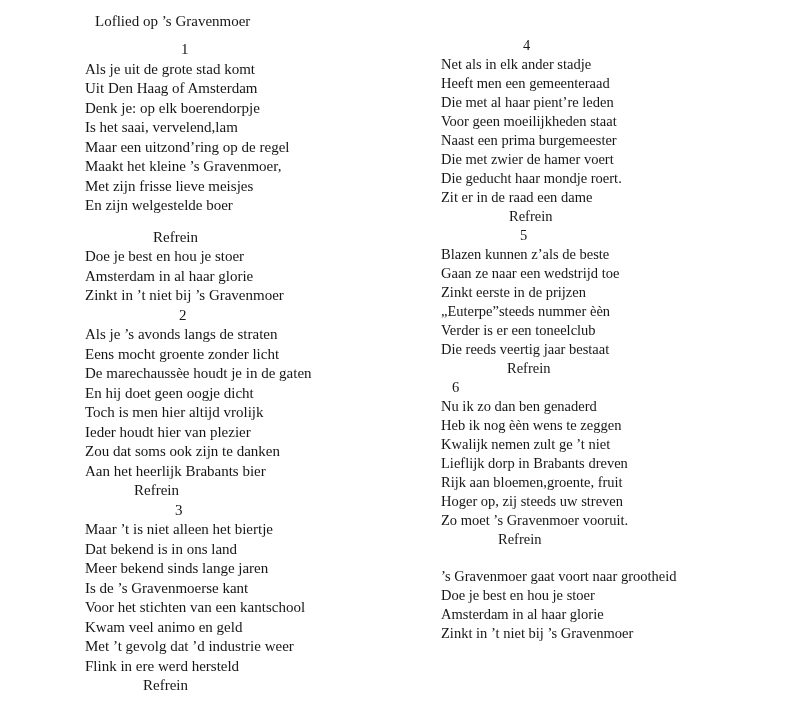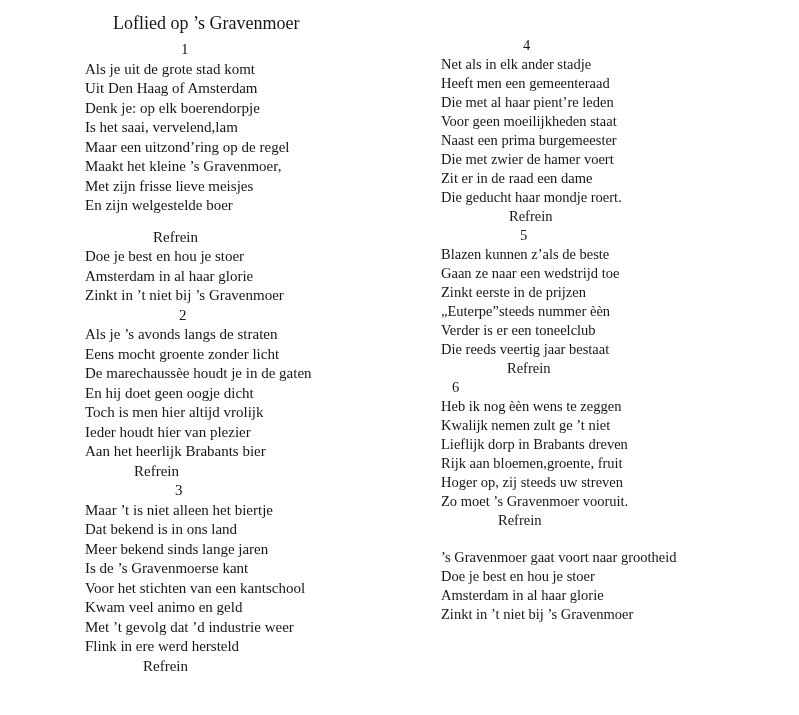--- a/index.html
+++ b/index.html
@@ -15,23 +15,23 @@
     font-family: "Liberation Serif", serif;
     color: #161616;
   }
   .page {
     position: absolute;
     inset: 0;
     background: #ffffff;
   }
   .doc-title {
     position: absolute;
-    left: 113px;
+    left: 95px;
     top: 13px;
-    font-size: 18px;
+    font-size: 15px;
     white-space: pre;
   }
   .column {
     position: absolute;
   }
   .col-left {
     left: 85px;
     top: 40px;
     width: 320px;
     font-size: 15px;
@@ -68,20 +68,21 @@
       <div class="line">Doe je best en hou je stoer</div>
       <div class="line">Amsterdam in al haar glorie</div>
       <div class="line">Zinkt in ’t niet bij ’s Gravenmoer</div>
       <div class="heading" style="padding-left: 94px;">2</div>
       <div class="line">Als je ’s avonds langs de straten</div>
       <div class="line">Eens mocht groente zonder licht</div>
       <div class="line">De marechaussèe houdt je in de gaten</div>
       <div class="line">En hij doet geen oogje dicht</div>
       <div class="line">Toch is men hier altijd vrolijk</div>
       <div class="line">Ieder houdt hier van plezier</div>
+      <div class="line">Zou dat soms ook zijn te danken</div>
       <div class="line">Aan het heerlijk Brabants bier</div>
       <div class="heading" style="padding-left: 49px;">Refrein</div>
       <div class="heading" style="padding-left: 90px;">3</div>
       <div class="line">Maar ’t is niet alleen het biertje</div>
       <div class="line">Dat bekend is in ons land</div>
       <div class="line">Meer bekend sinds lange jaren</div>
       <div class="line">Is de ’s Gravenmoerse kant</div>
       <div class="line">Voor het stichten van een kantschool</div>
       <div class="line">Kwam veel animo en geld</div>
       <div class="line">Met ’t gevolg dat ’d industrie weer</div>
@@ -89,32 +90,33 @@
       <div class="heading" style="padding-left: 58px;">Refrein</div>
     </div>
   <div class="column col-right">
       <div class="heading" style="padding-left: 82px;">4</div>
       <div class="line">Net als in elk ander stadje</div>
       <div class="line">Heeft men een gemeenteraad</div>
       <div class="line">Die met al haar pient’re leden</div>
       <div class="line">Voor geen moeilijkheden staat</div>
       <div class="line">Naast een prima burgemeester</div>
       <div class="line">Die met zwier de hamer voert</div>
+      <div class="line">Die geducht haar mondje roert.</div>
       <div class="line">Zit er in de raad een dame</div>
-      <div class="line">Die geducht haar mondje roert.</div>
       <div class="heading" style="padding-left: 68px;">Refrein</div>
       <div class="heading" style="padding-left: 79px;">5</div>
       <div class="line">Blazen kunnen z’als de beste</div>
       <div class="line">Gaan ze naar een wedstrijd toe</div>
       <div class="line">Zinkt eerste in de prijzen</div>
       <div class="line">„Euterpe”steeds nummer èèn</div>
       <div class="line">Verder is er een toneelclub</div>
       <div class="line">Die reeds veertig jaar bestaat</div>
       <div class="heading" style="padding-left: 66px;">Refrein</div>
       <div class="heading" style="padding-left: 11px;">6</div>
+      <div class="line">Nu ik zo dan ben genaderd</div>
       <div class="line">Heb ik nog èèn wens te zeggen</div>
       <div class="line">Kwalijk nemen zult ge ’t niet</div>
       <div class="line">Lieflijk dorp in Brabants dreven</div>
       <div class="line">Rijk aan bloemen,groente, fruit</div>
       <div class="line">Hoger op, zij steeds uw streven</div>
       <div class="line">Zo moet ’s Gravenmoer vooruit.</div>
       <div class="heading" style="padding-left: 57px;">Refrein</div>
       <div style="height: 18px;"></div>
       <div class="line">’s Gravenmoer gaat voort naar grootheid</div>
       <div class="line">Doe je best en hou je stoer</div>

